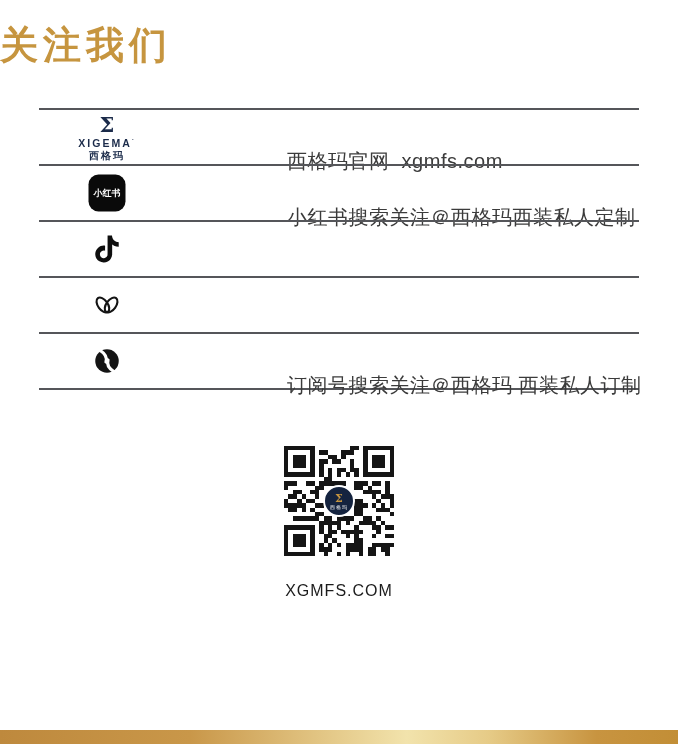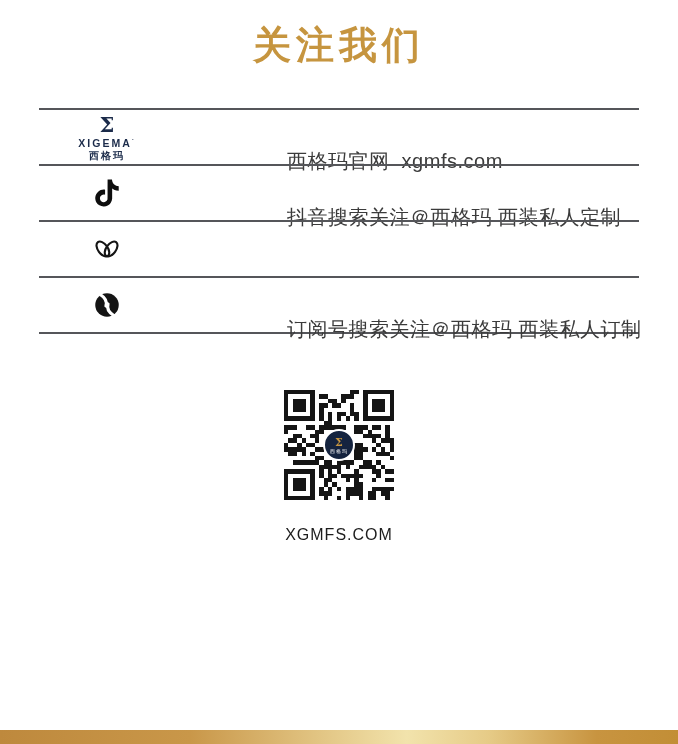--- a/index.html
+++ b/index.html
@@ -4,21 +4,21 @@
 <style>
   * { margin:0; padding:0; box-sizing:border-box; }
   html,body { background:#ffffff; }
   .canvas {
     position:relative; width:678px; height:744px; margin:0 auto;
     background:#ffffff; overflow:hidden;
     font-family:"Liberation Sans","DejaVu Sans",sans-serif;
   }
   
   .page-title {
-    margin-top:20px; text-align:center;
+    margin-top:20px; 
     font-size:38px; font-weight:bold; letter-spacing:5px;
     color:#C6953F;
   }
   
   .follow-table {
     width:600px; margin:37px auto 0 auto;
     border-bottom:2px solid #55565A;
   }
   .follow-row {
     position:relative; height:56px;
@@ -79,28 +79,35 @@
 
     <div class="follow-row">
       <span class="row-icon sigma-logo">
         <span class="sg">Σ</span>
         <span class="en"><span>XIGEMA</span><sup>´</sup></span>
         <span class="cn">西格玛</span>
       </span>
       <span class="row-text">西格玛官网  xgmfs.com</span>
     </div>
 
+    <div class="follow-row">
+      <span class="row-icon">
+        <span class="xhs-badge">
+            <span>小红书</span>
+          </span>
+      </span>
+      <span class="row-text">小红书搜索关注＠西格玛西装私人定制</span>
+    </div>
 
     <div class="follow-row">
       <span class="row-icon">
         <svg class="svg-icon" width="27" height="30" viewBox="0 0 24 24">
           <path fill="#0e0e0e" d="M12.525.02c1.31-.02 2.61-.01 3.91-.02.08 1.53.63 3.09 1.75 4.17 1.12 1.11 2.7 1.62 4.24 1.79v4.03c-1.44-.05-2.89-.35-4.2-.97-.57-.26-1.1-.59-1.62-.93-.01 2.92.01 5.84-.02 8.75-.08 1.4-.54 2.79-1.35 3.94-1.31 1.92-3.58 3.17-5.91 3.21-1.43.08-2.86-.31-4.08-1.03-2.02-1.19-3.44-3.37-3.65-5.71-.02-.5-.03-1-.01-1.49.18-1.9 1.12-3.72 2.58-4.96 1.66-1.44 3.98-2.13 6.15-1.72.02 1.48-.04 2.96-.04 4.44-.99-.32-2.15-.23-3.02.37-.63.41-1.11 1.04-1.36 1.75-.21.51-.15 1.07-.14 1.61.24 1.64 1.82 3.02 3.5 2.87 1.12-.01 2.19-.66 2.77-1.61.19-.33.4-.67.41-1.06.1-1.79.06-3.57.07-5.36.01-4.03-.01-8.05.02-12.07z"></path>
         </svg>
       </span>
-      <span class="row-text">抖音搜索关注＠西格玛 西装私人定制</span>
     </div>
 
 
 
     <div class="follow-row">
       <span class="row-icon">
         <svg class="svg-icon" width="34" height="30" viewBox="0 0 24 24">
           <ellipse cx="8.7" cy="12" rx="3.9" ry="6.8" fill="none" stroke="#141414" stroke-width="1.7" transform="rotate(-36 8.7 12)"></ellipse>
           <ellipse cx="15.3" cy="12" rx="3.9" ry="6.8" fill="none" stroke="#141414" stroke-width="1.7" transform="rotate(36 15.3 12)"></ellipse>
         </svg>

